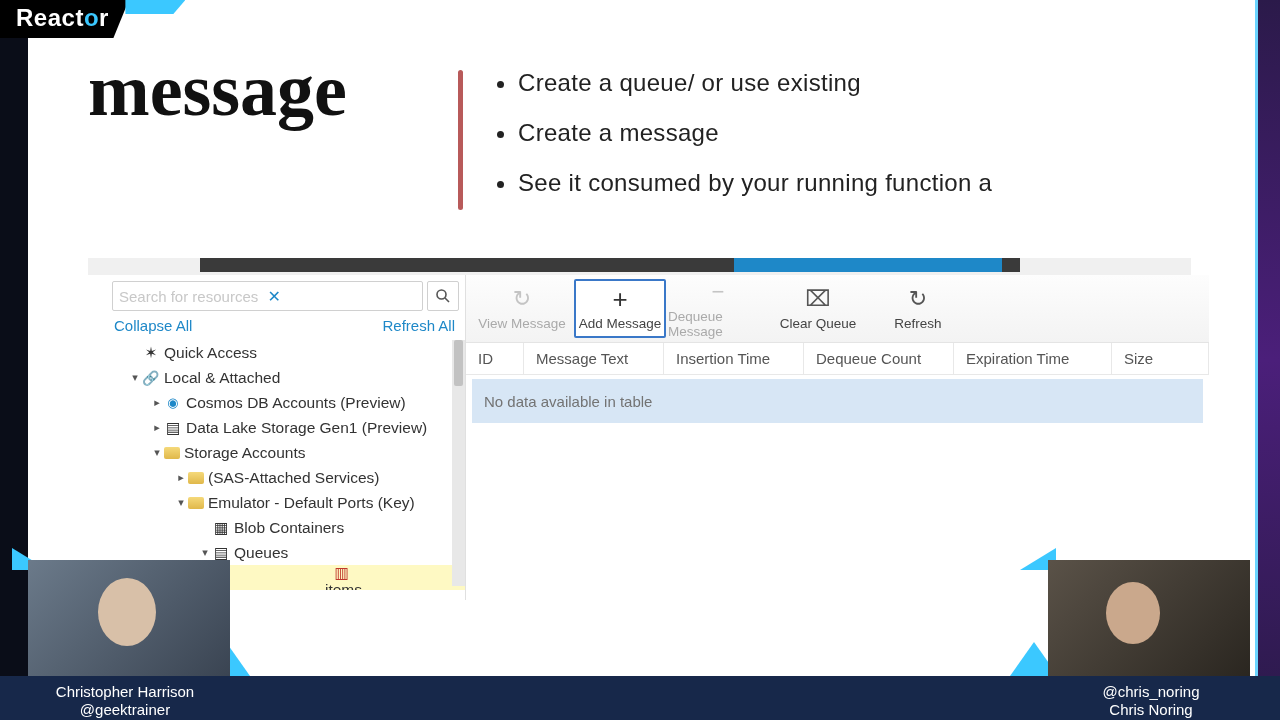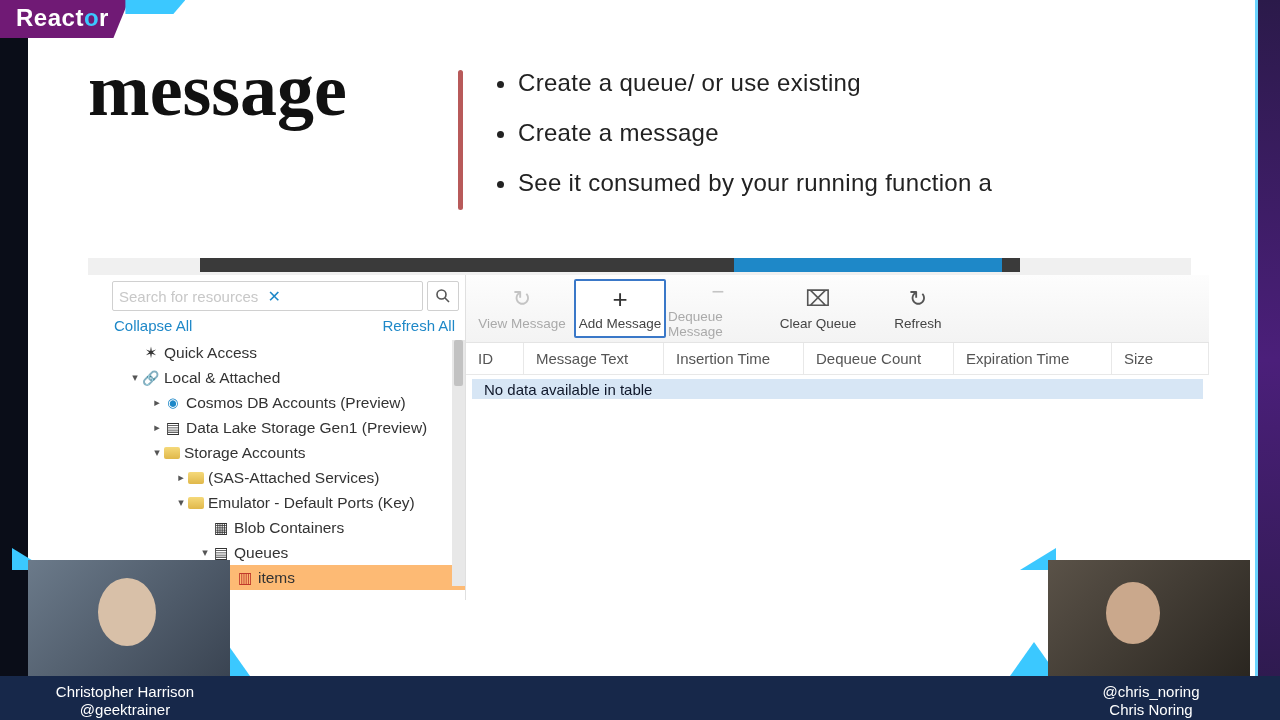--- a/index.html
+++ b/index.html
@@ -8,21 +8,21 @@
 
   
   .left-pillar { position:absolute; left:0; top:0; width:28px; height:720px; background:#0a0d18; }
   
   .right-pillar { position:absolute; right:0; top:0; width:25px; height:720px;
     background: linear-gradient(180deg,#2b1a4a 0%, #4b1f7a 50%, #2b1a4a 100%);
     box-shadow: inset 3px 0 0 #6bd4ff; }
 
   
   .logo-wrap { position:absolute; left:0; top:0; z-index:5; }
-  .logo-bar { background:#701a75; display:inline-block; padding:4px 20px 6px 16px;
+  .logo-bar { background:#000000; display:inline-block; padding:4px 20px 6px 16px;
     clip-path: polygon(0 0, 100% 0, 88% 100%, 0 100%); }
   .logo-txt { color:#fff; font-weight:600; font-size:24px; letter-spacing:0.5px; }
   .logo-txt .o { color:#3bc8ff; }
   .logo-wedge { display:inline-block; width:60px; height:14px; background:#3bc8ff;
     clip-path: polygon(0 0, 100% 0, 80% 100%, 0 100%); margin-left:-8px; vertical-align:top; }
 
   
   .slide { position:absolute; left:88px; top:55px; right:30px; }
   .slide-title { font-family: "Brush Script MT","Segoe Script",cursive; font-size:74px; line-height:0.95;
     color:#111; font-weight:bold; width:360px; }
@@ -48,36 +48,36 @@
   .linkrow span { color:#1e88c8; cursor:pointer; }
   .tree { font-size:15.5px; color:#333; overflow:hidden; position:relative; }
   .tree-scroll { position:absolute; right:0; top:0; width:13px; height:246px; background:#e8e8e8; }
   .tree-scroll::after { content:""; position:absolute; left:2px; top:0; width:9px; height:46px; background:#c2c2c2; border-radius:2px; }
   .node { display:flex; align-items:center; height:25px; padding-left:6px; white-space:nowrap; }
   .arrow { width:14px; font-size:11px; color:#555; text-align:center; }
   .icon { width:18px; height:16px; display:inline-flex; align-items:center; justify-content:center; margin-right:4px; }
   .icon.folder { background:linear-gradient(#f5d97a,#e0b84a); border-radius:2px; width:16px; height:12px; }
   .icon.db { color:#1e88c8; font-size:13px; }
   .icon.link { color:#1e88c8; font-size:14px; }
-  .node.sel { background:#fdba74; }
+  .node.sel { background:#fef9c3;flex-direction:column; }
   .ind1 { padding-left:22px; } .ind2 { padding-left:44px; } .ind3 { padding-left:68px; }
   .ind4 { padding-left:92px; } .ind5 { padding-left:116px; }
 
   
   .sx-right { flex:1; display:flex; flex-direction:column; background:linear-gradient(#fdfdfd,#f3f3f3 68px,#fff 68px); }
   .toolbar { height:68px; display:flex; align-items:stretch; border-bottom:1px solid #e4e4e4; padding-left:6px; }
   .tbtn { width:100px; display:flex; flex-direction:column; align-items:center; justify-content:center; gap:4px;
     font-size:13.5px; color:#444; cursor:pointer; }
   .tbtn.disabled { color:#aaa; }
   .tbtn .ticon { font-size:22px; height:26px; display:flex; align-items:center; justify-content:center; color:#555; }
   .tbtn.disabled .ticon { color:#c4c4c4; }
   .tbtn.active { border:2px solid #3a78c8; background:#fff; margin:4px 2px; border-radius:2px; width:92px; }
   .tablehdr { display:flex; height:32px; border-bottom:1px solid #e8e8e8; font-size:15px; color:#555; }
   .th { border-right:1px solid #e8e8e8; display:flex; align-items:center; padding-left:12px; }
-  .emptyrow { height:20px; background:#d7e6f5; color:#0f172a; font-size:15px; display:flex; align-items:center; padding-left:12px; margin:4px 6px 0 6px; }
+  .emptyrow { height:44px; background:#d7e6f5; color:#737373; font-size:15px; display:flex; align-items:center; padding-left:12px; margin:4px 6px 0 6px; }
 
   
   .bottom { position:absolute; left:0; bottom:0; width:1280px; height:44px; background:#17284a; }
   .cam { position:absolute; bottom:44px; width:202px; height:116px; background:#2a3344; }
   .cam.left { left:28px; background:linear-gradient(135deg,#6b7a8a,#3a4452); }
   .cam.right { right:30px; background:linear-gradient(135deg,#5a5248,#2a2620); }
   .camlabel { position:absolute; bottom:0; width:210px; text-align:center; color:#fff; font-size:15px; line-height:1.25; }
   .camlabel.left { left:20px; } .camlabel.right { right:24px; }
 
   

